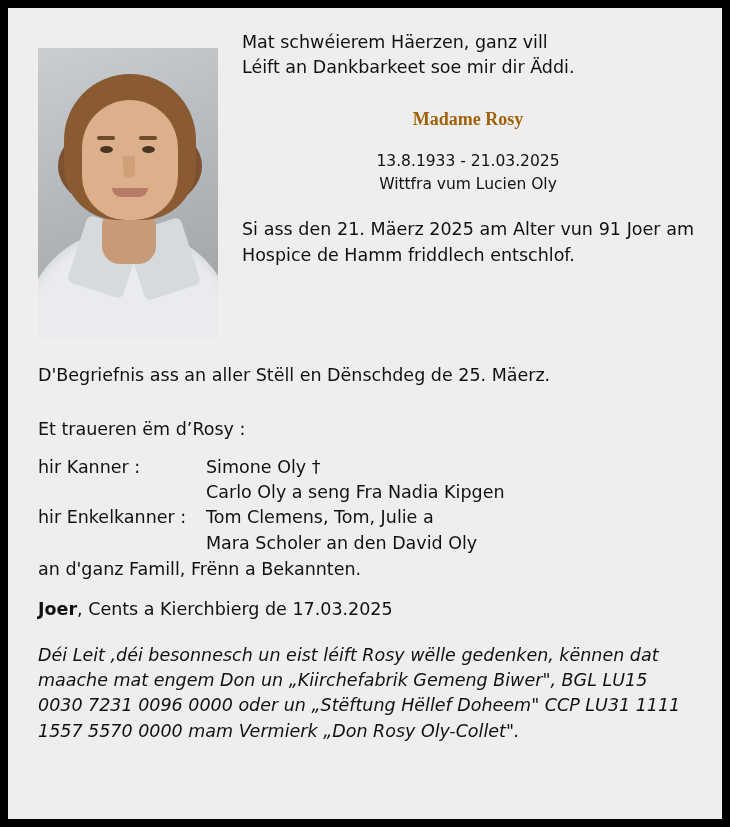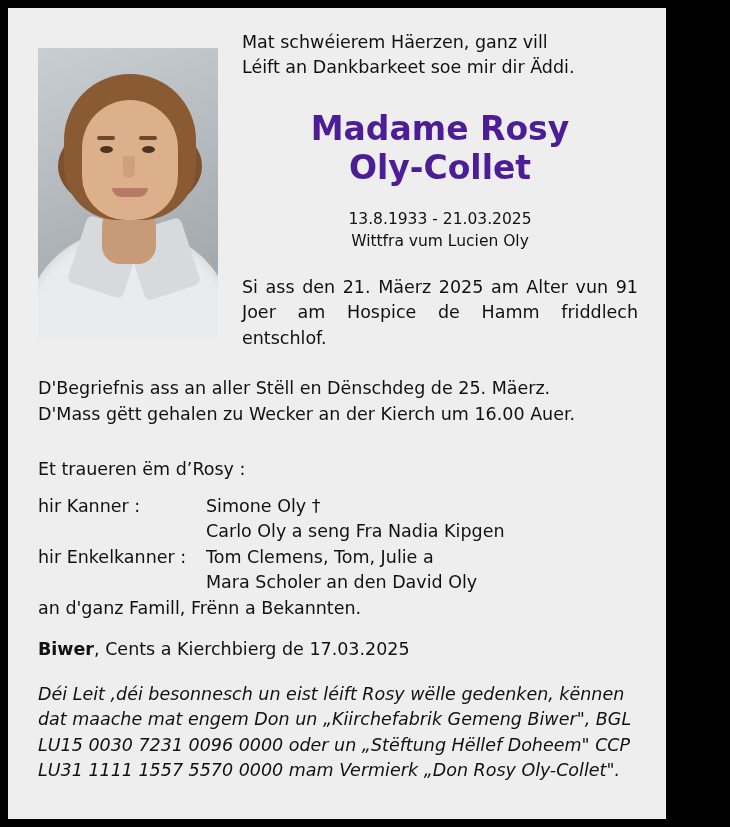--- a/index.html
+++ b/index.html
@@ -9,21 +9,21 @@
   body {
     width: 730px;
     height: 827px;
     background: #000000;
     font-family: "DejaVu Sans", sans-serif;
   }
   .notice {
     position: absolute;
     left: 8px;
     top: 8px;
-    width: 658px;
+    width: 714px;
     height: 811px;
     background: #eeeeee;
     box-sizing: border-box;
     overflow: hidden;
   }
   .top-block {
     display: flex;
     flex-direction: row;
     align-items: flex-start;
     padding: 22px 24px 0 30px;
@@ -156,24 +156,25 @@
     font-size: 17.5px;
     line-height: 1.45;
     color: #111;
     text-align: justify;
     text-align-last: left;
   }
   .lead div { white-space: nowrap; }
   .name {
     text-align: center;
     font-weight: bold;
-    font-size: 33px;
+    font-size: 18px;
     line-height: 1.2;
-    color: #4c1d95;
+    color: #a16207;
     margin-top: 28px;
+    font-family: Liberation Serif, serif;
   }
   .dates {
     text-align: center;
     font-size: 15.5px;
     line-height: 1.45;
     color: #111;
     margin-top: 20px;
   }
   .intro {
     font-size: 17.5px;
@@ -238,55 +239,53 @@
     </div>
 
     <div class="head-text">
       <div class="lead">
         <div>Mat schwéierem Häerzen, ganz vill</div>
         <div>Léift an Dankbarkeet soe mir dir Äddi.</div>
       </div>
 
       <div class="name">
         <div>Madame Rosy</div>
-        <div>Oly-Collet</div>
       </div>
 
       <div class="dates">
         <div>13.8.1933 - 21.03.2025</div>
         <div>Wittfra vum Lucien Oly</div>
       </div>
 
       <div class="intro">Si ass den 21. Mäerz 2025 am Alter vun 91 Joer am Hospice de Hamm friddlech entschlof.</div>
     </div>
   </div>
 
   <div class="body-text">
 
     <div class="para">
       <div>D'Begriefnis ass an aller Stëll en Dënschdeg de 25. Mäerz.</div>
-      <div>D'Mass gëtt gehalen zu Wecker an der Kierch um 16.00 Auer.</div>
     </div>
 
     <div class="para tight">Et traueren ëm d’Rosy :</div>
 
     <div class="family">
       <div class="fam-row">
         <div class="fam-label">hir Kanner :</div>
         <div class="fam-val">Simone Oly †</div>
       </div>
       <div class="fam-indent">Carlo Oly a seng Fra Nadia Kipgen</div>
       <div class="fam-row">
         <div class="fam-label">hir Enkelkanner :</div>
         <div class="fam-val">Tom Clemens, Tom, Julie a</div>
       </div>
       <div class="fam-indent">Mara Scholer an den David Oly</div>
       <div>an d'ganz Famill, Frënn a Bekannten.</div>
     </div>
 
     <div class="place">
-      <b>Biwer</b><span>, Cents a Kierchbierg de 17.03.2025</span>
+      <b>Joer</b><span>, Cents a Kierchbierg de 17.03.2025</span>
     </div>
 
     <div class="closing">Déi Leit ‚déi besonnesch un eist léift Rosy wëlle gedenken, kënnen dat maache mat engem Don un „Kiirchefabrik Gemeng Biwer", BGL LU15 0030 7231 0096 0000 oder un „Stëftung Hëllef Doheem" CCP LU31 1111 1557 5570 0000 mam Vermierk „Don Rosy Oly-Collet".</div>
   </div>
 
 </div>
 
 </body></html>

